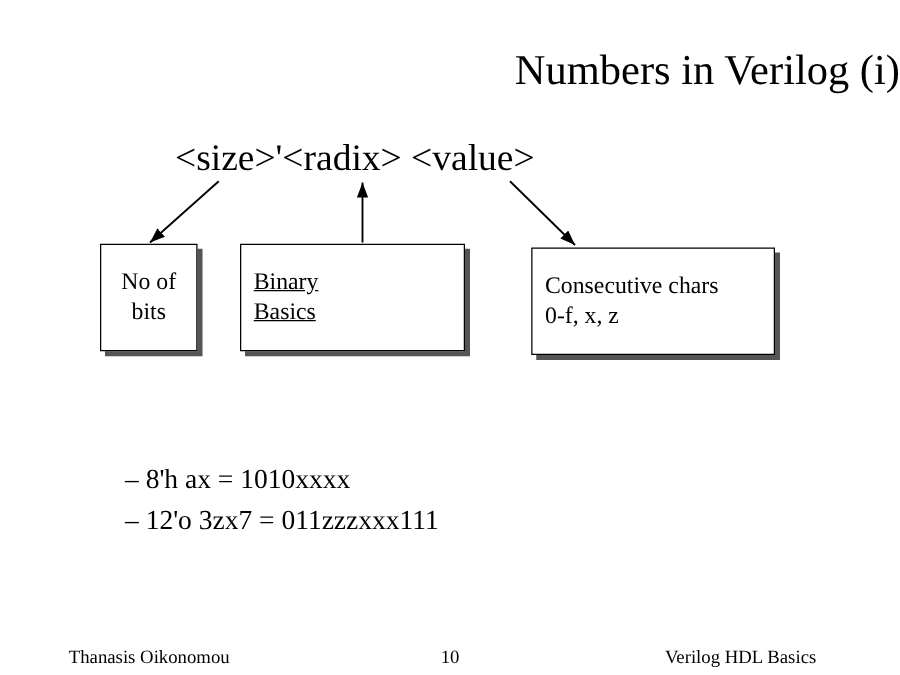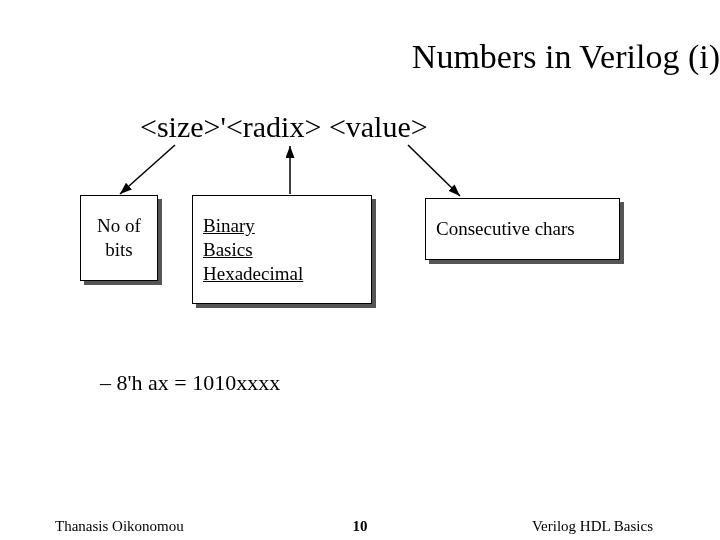--- a/index.html
+++ b/index.html
@@ -73,21 +73,21 @@
   }
 
   .footer {
     position: absolute;
     bottom: 22px;
     left: 0;
     width: 100%;
     font-size: 15px;
   }
   .footer .l { position: absolute; left: 55px; }
-  .footer .c { position: absolute; left: 0; width: 100%; text-align: center; font-weight: bold; }
+  .footer .c { position: absolute; left: 0; width: 100%; text-align: center; }
   .footer .r { position: absolute; right: 67px; }
 
   svg.arrows {
     position: absolute;
     top: 0; left: 0;
     width: 720px; height: 540px;
     pointer-events: none;
   }
 </style>
 </head>
@@ -119,29 +119,30 @@
 </div>
 
 <div class="box shadow box-radix">
   <div class="radix-row">
     <span>Binary</span>
   </div>
   <div class="radix-row">
     <span>Basics</span>
   </div>
   <div class="radix-row">
-    <span>Hexadecimal</span>
   </div>
 </div>
 
 <div class="box shadow box-value">
   <div>Consecutive chars</div>
+  <div>0-f, x, z</div>
 </div>
 
 <div class="bullets">
   <div>8'h ax = 1010xxxx</div>
+  <div>12'o 3zx7 = 011zzzxxx111</div>
 </div>
 
 <div class="footer">
   <span class="l">Thanasis Oikonomou</span>
   <span class="c">10</span>
   <span class="r">Verilog HDL Basics</span>
 </div>
 
 </body></html>

